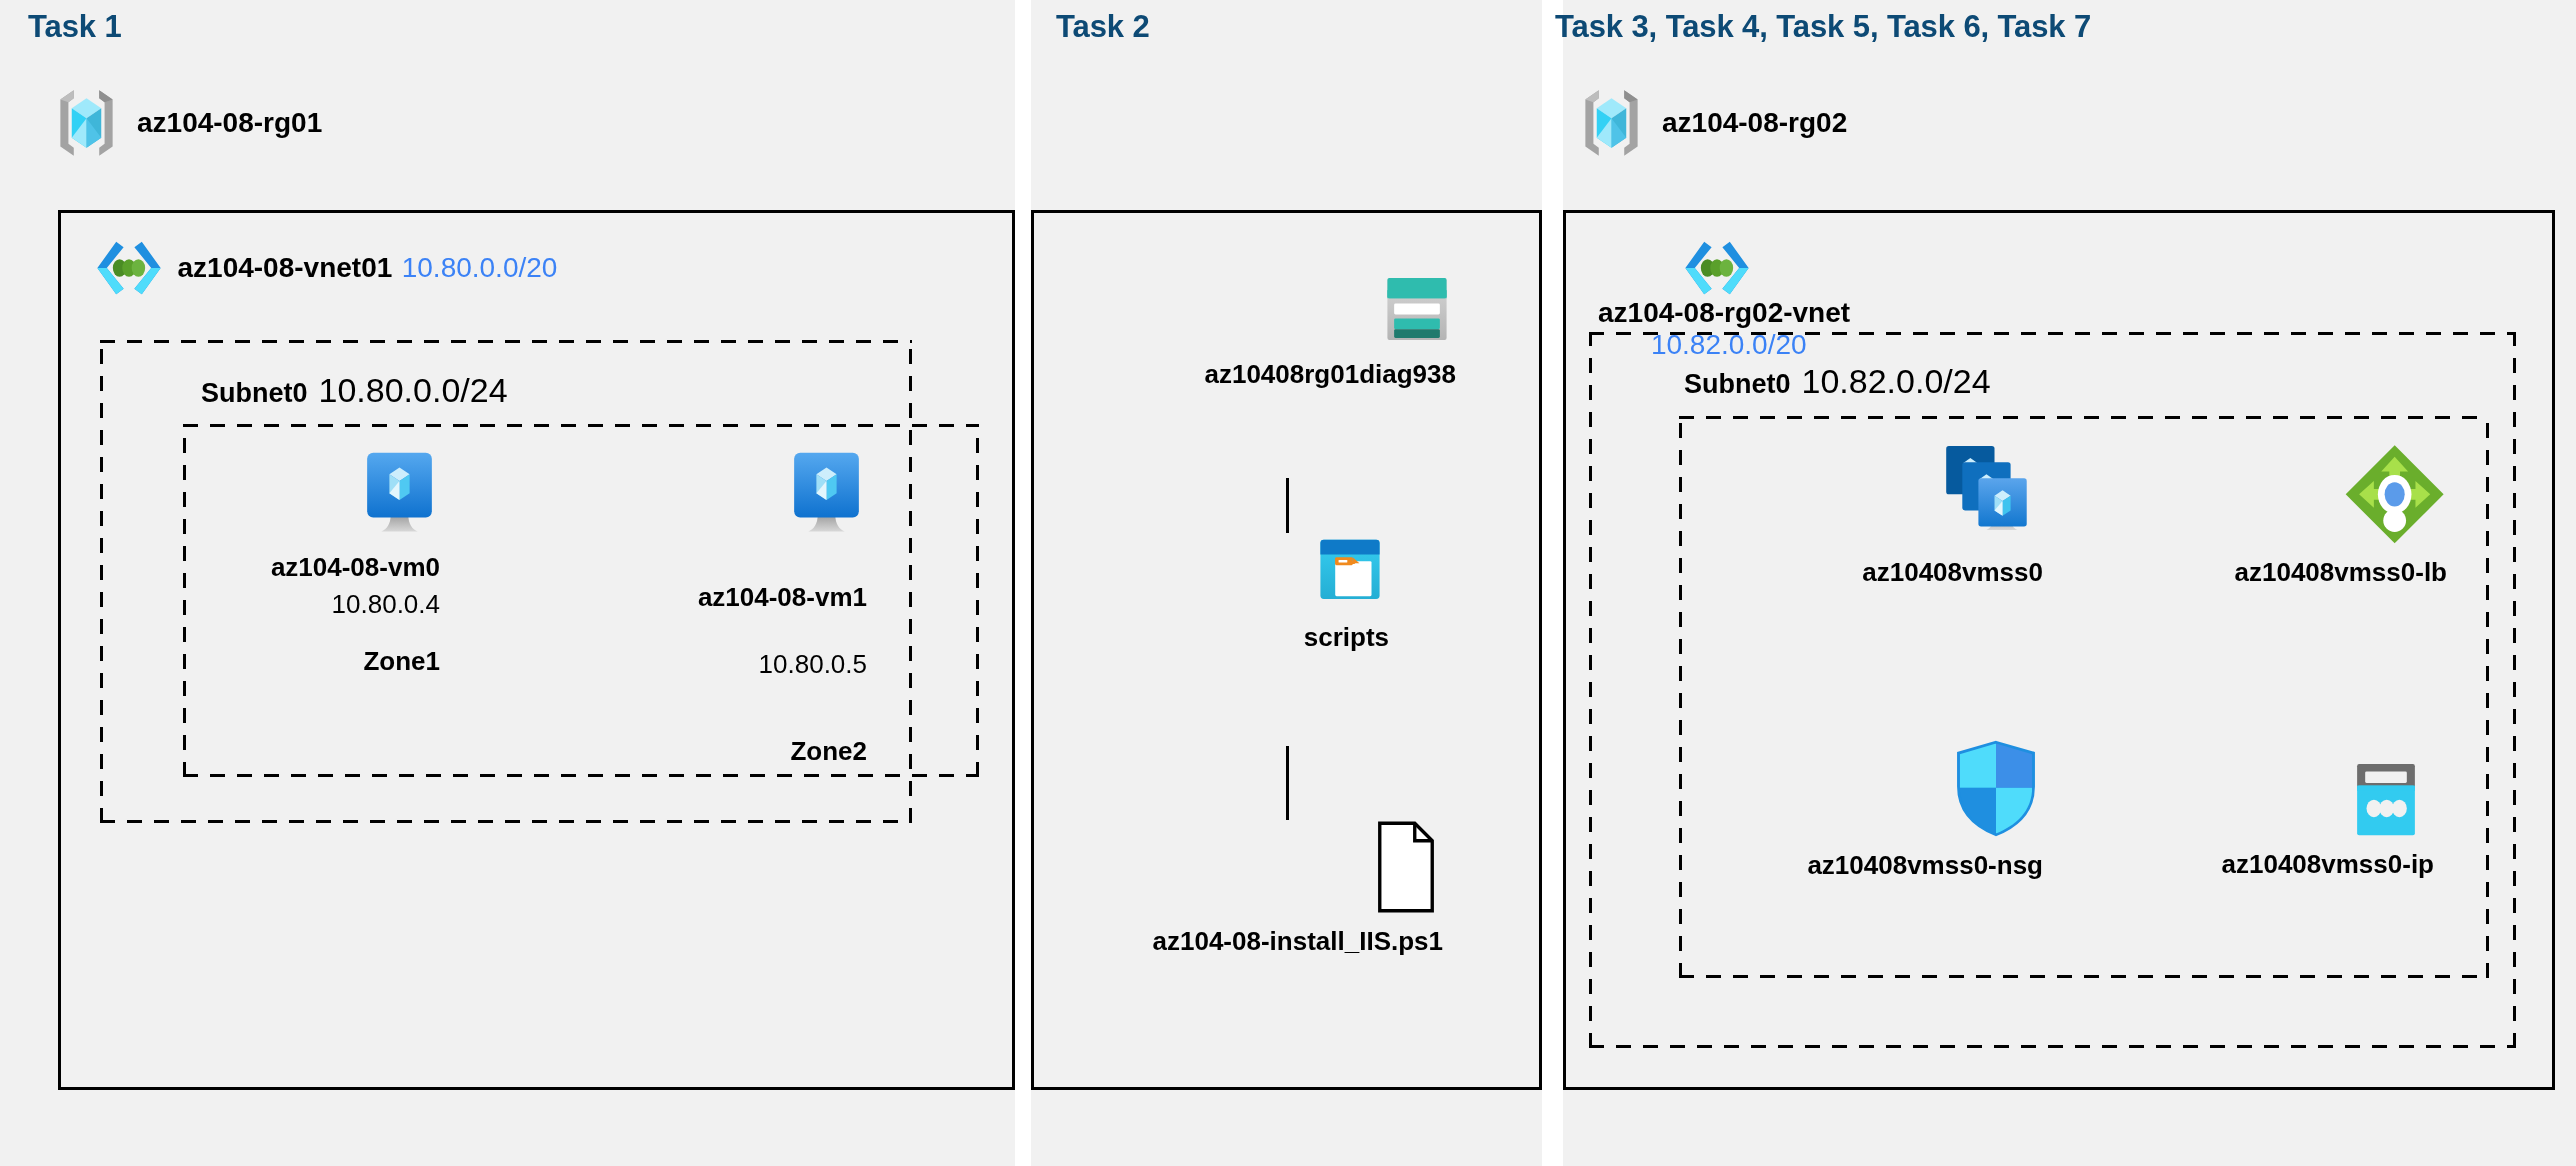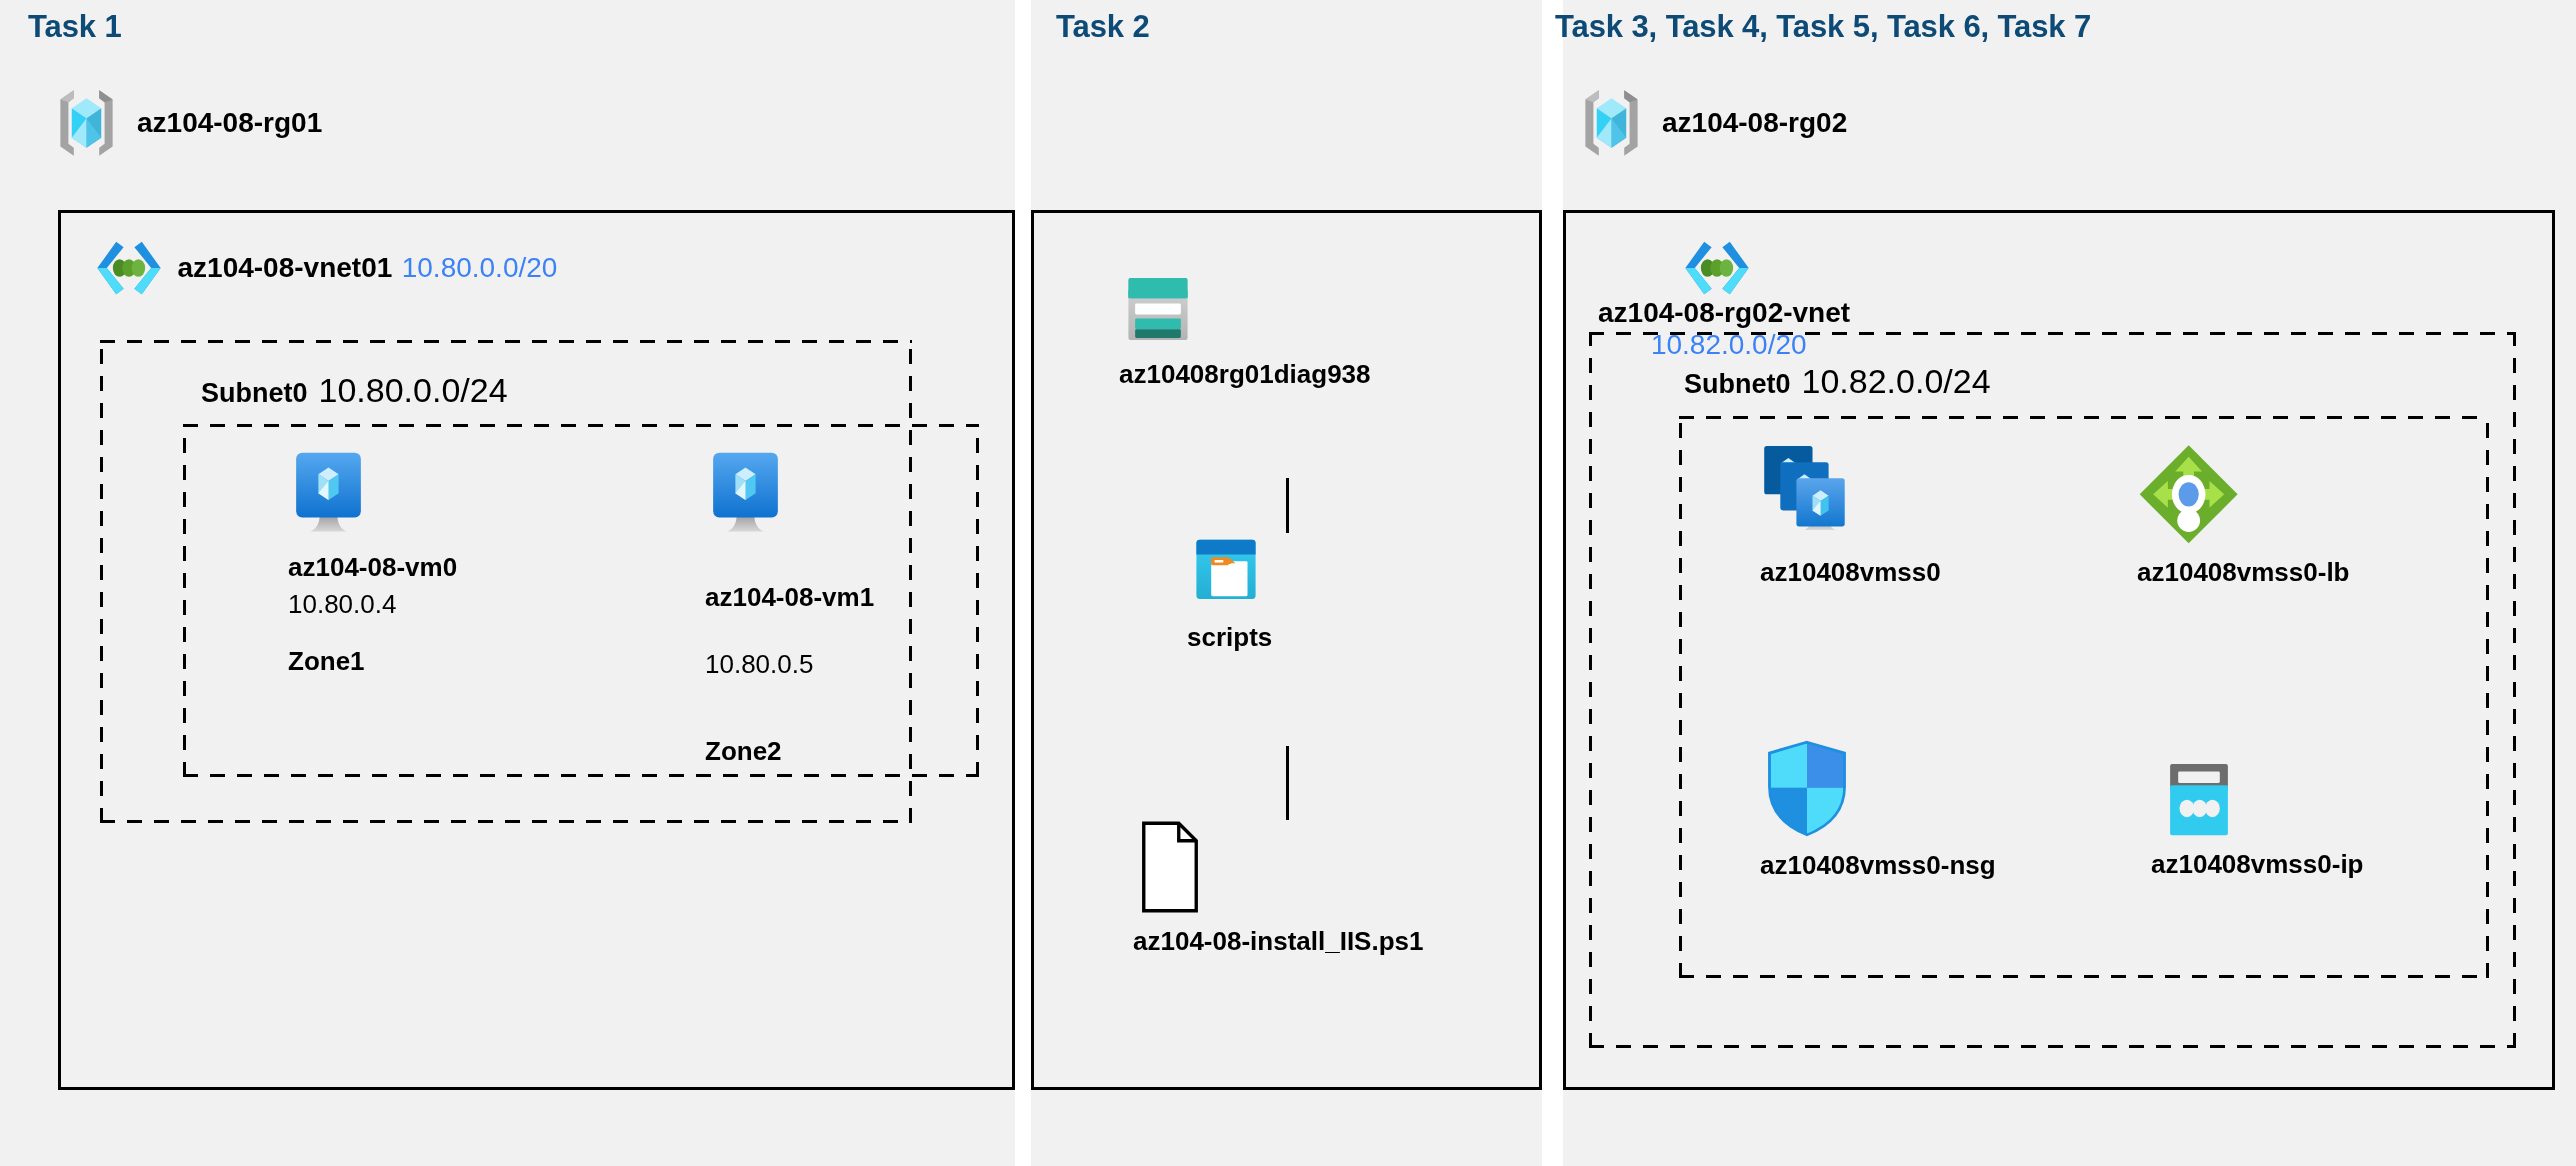--- a/index.html
+++ b/index.html
@@ -23,21 +23,21 @@
     background-size:100% 3.4px,100% 3.4px,3.4px 100%,3.4px 100%;
     background-position:0 0,0 100%,0 0,100% 0;
     background-repeat:no-repeat;
   }
   .hdr{position:absolute;display:flex;align-items:center;white-space:nowrap;}
   .hdr .nm{font-size:28px;font-weight:bold;color:#000;}
   .hdr .cidr{font-size:28px;font-weight:normal;color:#3b82f6;margin-left:9.4px;}
   .sub-hdr{position:absolute;white-space:nowrap;}
   .sub-hdr .nm{font-size:27px;font-weight:bold;color:#000;}
   .sub-hdr .cidr{font-size:34px;font-weight:normal;color:#000;margin-left:8px;}
-  .node{position:absolute;display:flex;flex-direction:column;align-items:flex-start;}
+  .node{position:absolute;display:flex;flex-direction:column;align-items:flex-end;}
   .node .cap{font-size:26px;font-weight:bold;color:#000;white-space:nowrap;margin-top:10.8px;text-align:center;}
   .node .sub{font-size:26px;font-weight:normal;color:#000;white-space:nowrap;margin-top:6.7px;text-align:center;}
   .node .zone{font-size:26px;font-weight:bold;color:#000;white-space:nowrap;margin-top:26px;text-align:center;}
   .rg-hdr{position:absolute;display:flex;align-items:center;white-space:nowrap;}
   .rg-hdr .nm{font-size:28px;font-weight:bold;color:#000;margin-left:15px;}
   .connector{position:absolute;background:#000;width:2.7px;}
   svg{display:block;}
 </style>
 </head>
 <body>
@@ -83,21 +83,21 @@
 
 <div class="dash-box" style="left:100px;top:340px;width:812px;height:483px;"></div>
 
 <div class="sub-hdr" style="left:201px;top:371px;">
   <span class="nm">Subnet0</span>
   <span class="cidr">10.80.0.0/24</span>
 </div>
 
 <div class="dash-box" style="left:183px;top:424px;width:796px;height:353px;"></div>
 
-<div class="node" style="left:288px;top:450px;width:162px;">
+<div class="node" style="left:278px;top:450px;width:162px;">
   <span>
     <svg width="81" height="91" viewBox="0 0 120 135">
       <defs>
         <linearGradient id="vmg0" x1="0" y1="0" x2="0" y2="1">
           <stop offset="0" stop-color="#55a8ef"></stop>
             <stop offset="1" stop-color="#0f72cf"></stop>
         </linearGradient>
         <linearGradient id="vmst0" x1="0" y1="0" x2="0" y2="1">
           <stop offset="0" stop-color="#9a9a9a"></stop>
             <stop offset="1" stop-color="#d8d8d8"></stop>

